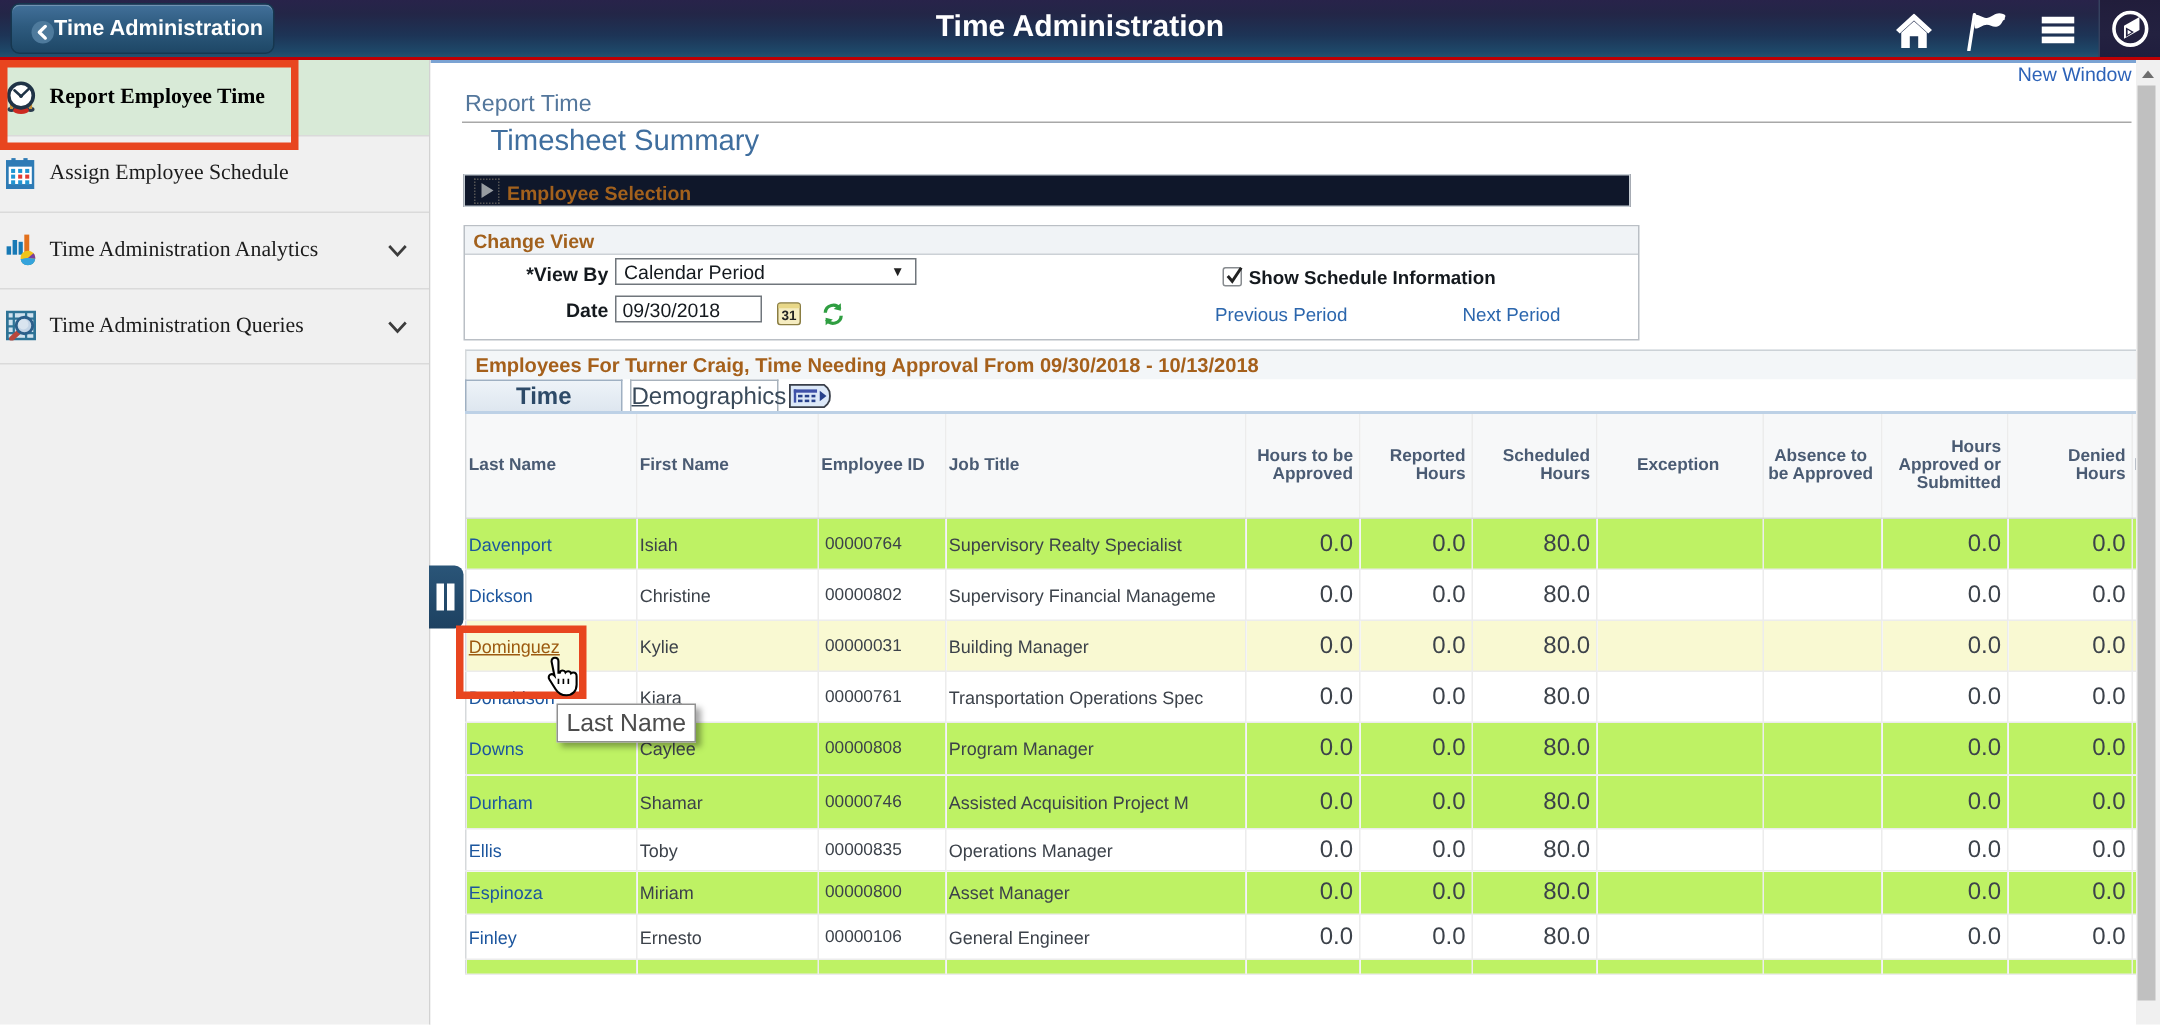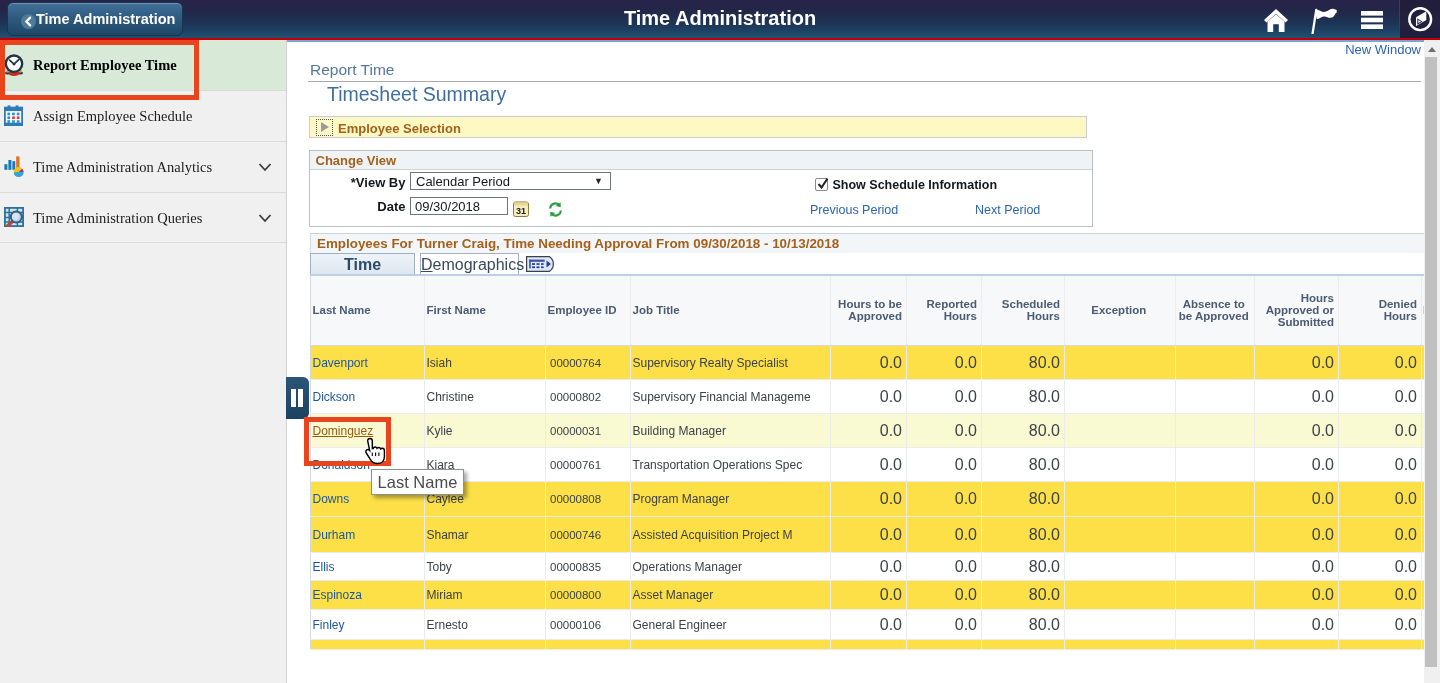--- a/index.html
+++ b/index.html
@@ -26,35 +26,35 @@
 #sb2 { top:50px; height:51px; border-top:1px solid #dadada; }
 #sb3 { top:101px; height:51px; border-top:1px solid #dadada; }
 #sb4 { top:152px; height:51px; border-top:1px solid #dadada; border-bottom:1px solid #dadada; }
 
 #content { left:287px; top:41.5px; width:1137px; height:641.5px; background:#fff; }
 #newwin { position:absolute; right:3px; top:0.5px; font-size:13px; color:#2d63b8; }
 #rpttime { position:absolute; left:23px; top:19.5px; font-size:15.5px; color:#54779c; }
 #hr1 { position:absolute; left:21px; top:39.5px; width:1113px; height:1px; background:#a8a8a8; }
 #tsheet { position:absolute; left:22px; top:41px; font-size:19.5px; color:#3f6e9e;margin-left:18px; }
 
-#empsel { position:absolute; left:22px; top:74.5px; width:778px; height:22px; background:#fef9c3; border:1.5px solid #c5ccd2; }
+#empsel { position:absolute; left:22px; top:74.5px; width:778px; height:22px; background:#0f172a; border:1.5px solid #c5ccd2; }
 #empsel .tri { position:absolute; left:6px; top:2px; width:17px; height:17px; border:1px dotted #555; }
 #empsel .tri:after { content:""; position:absolute; left:4px; top:2px; border-left:8px solid #979ca1; border-top:5.5px solid transparent; border-bottom:5.5px solid transparent; }
 #empsel .cap { position:absolute; left:28px; top:3.5px; font-size:13px; font-weight:bold; color:#a2611d; }
 
 #chgview { position:absolute; left:21.5px; top:108.5px; width:784px; height:77px; border:1px solid #babfc5; background:#fff; }
 #chgview .hd { position:absolute; left:0; top:0; width:100%; height:19px; background:#f0f3f6; border-bottom:1px solid #ccd1d6; }
 #chgview .hd span { position:absolute; left:6px; top:2px; font-size:13px; font-weight:bold; color:#a2611d; }
 .flabel { position:absolute; font-size:13px; font-weight:bold; color:#14191e; text-align:right; }
 #selviewby { position:absolute; left:100.5px; top:21px; width:201px; height:18px; border:1px solid #70767c; background:#fff; font-size:13px; color:#14191e; }
 #selviewby .sv { position:absolute; left:5px; top:1px; }
 #selviewby .ar { position:absolute; right:7px; top:3px; font-size:9px; color:#222; }
 #dateinp { position:absolute; left:100.5px; top:46px; width:98px; height:18px; border:1px solid #70767c; background:#fff; font-size:13px; color:#14191e; }
 #dateinp span { position:absolute; left:4px; top:1px; }
-#calico { position:absolute; left:203.5px; top:50px; width:26px; height:16px; }
+#calico { position:absolute; left:203.5px; top:50px; width:26px; height:16px;text-align:center; }
 #refico { position:absolute; left:237px; top:49.5px; width:17px; height:17px; }
 #cbx { position:absolute; left:505.5px; top:27px; width:13px; height:13px; border:1px solid #878b8f; background:#fff; border-radius:2px; }
 #cbx svg { position:absolute; left:0px; top:-2px; }
 #cblbl { position:absolute; left:523px; top:27px; font-size:12.5px; font-weight:bold; color:#14191e; }
 #prevp { position:absolute; left:500.5px; top:51.5px; font-size:12.5px; color:#2b66ad; }
 #nextp { position:absolute; left:665.5px; top:51.5px; font-size:12.5px; color:#2b66ad; }
 
 #grid { position:absolute; left:23px; top:191.5px; width:1130px; }
 #gtitlebar { position:absolute; left:0; top:0; width:1130px; height:20px; background:#f3f6f8; border-top:1px solid #ccd2d7; border-left:1px solid #d6d9db; border-right:1px solid #d6d9db; }
 #gtitle { position:absolute; left:7px; top:3px; font-size:13.4px; font-weight:bold; color:#a5601b; white-space:nowrap; }
@@ -64,21 +64,21 @@
 #tab2 { left:110px; width:99px; background:#fff; border:1px solid #a8b2bc; border-bottom:none; color:#3a4a5a; line-height:21px; }
 #tabico { position:absolute; left:216px; top:22.5px; }
 #gblue { position:absolute; left:0; top:40.5px; width:1130px; height:2px; background:#bdd1e6; }
 table#tg { position:absolute; left:0; top:42.5px; width:1130px; border-collapse:collapse; table-layout:fixed; font-size:12px; color:#3c424a; }
 #tg td, #tg th { border:1px solid #ececec; border-top:1px solid #d6d9db; overflow:hidden; white-space:nowrap; padding:0 4px 0 1.5px; vertical-align:middle; }
 #tg th { background:#f7f8f9; color:#4a5b73; font-size:11.5px; font-weight:bold; text-align:left; border-top:none; border-bottom:1px solid #d6d9db; }
 #tg td:first-child, #tg th:first-child { border-left:1px solid #d6d9db; }
 #tg td:last-child, #tg th:last-child { border-right:1px solid #d6d9db; }
 #tg .num { text-align:right; }
 #tg .ctr { text-align:center; }
-#tg tr.alt td { background:#fde047; }
+#tg tr.alt td { background:#bef264; }
 #tg td:nth-child(3) { font-size:11.5px; }
 #tg td.num { font-size:16px; }
 #tg tr.hl td { background:#f9f9d2; }
 #tg a { color:#1c569e; text-decoration:none; }
 #tg tr.hl a.hov { color:#9c5a10; text-decoration:underline; }
 
 .orect { position:absolute; border:5.5px solid #e8451f; z-index:50; }
 #tooltip { position:absolute; left:371px; top:469px; width:93px; height:26px; background:#fff; border:1px solid #909090; box-shadow:3px 3px 4px rgba(0,0,0,.35); z-index:60; font-size:16.5px; color:#4c4c4c; line-height:25px; text-align:center; }
 #handle { position:absolute; left:286px; top:377px; width:23px; height:42px; background:linear-gradient(180deg,#2a5578,#1d4161); border-radius:0 6px 6px 0; z-index:40; }
 #handle i { position:absolute; top:12px; width:5px; height:18px; background:#fff; }

